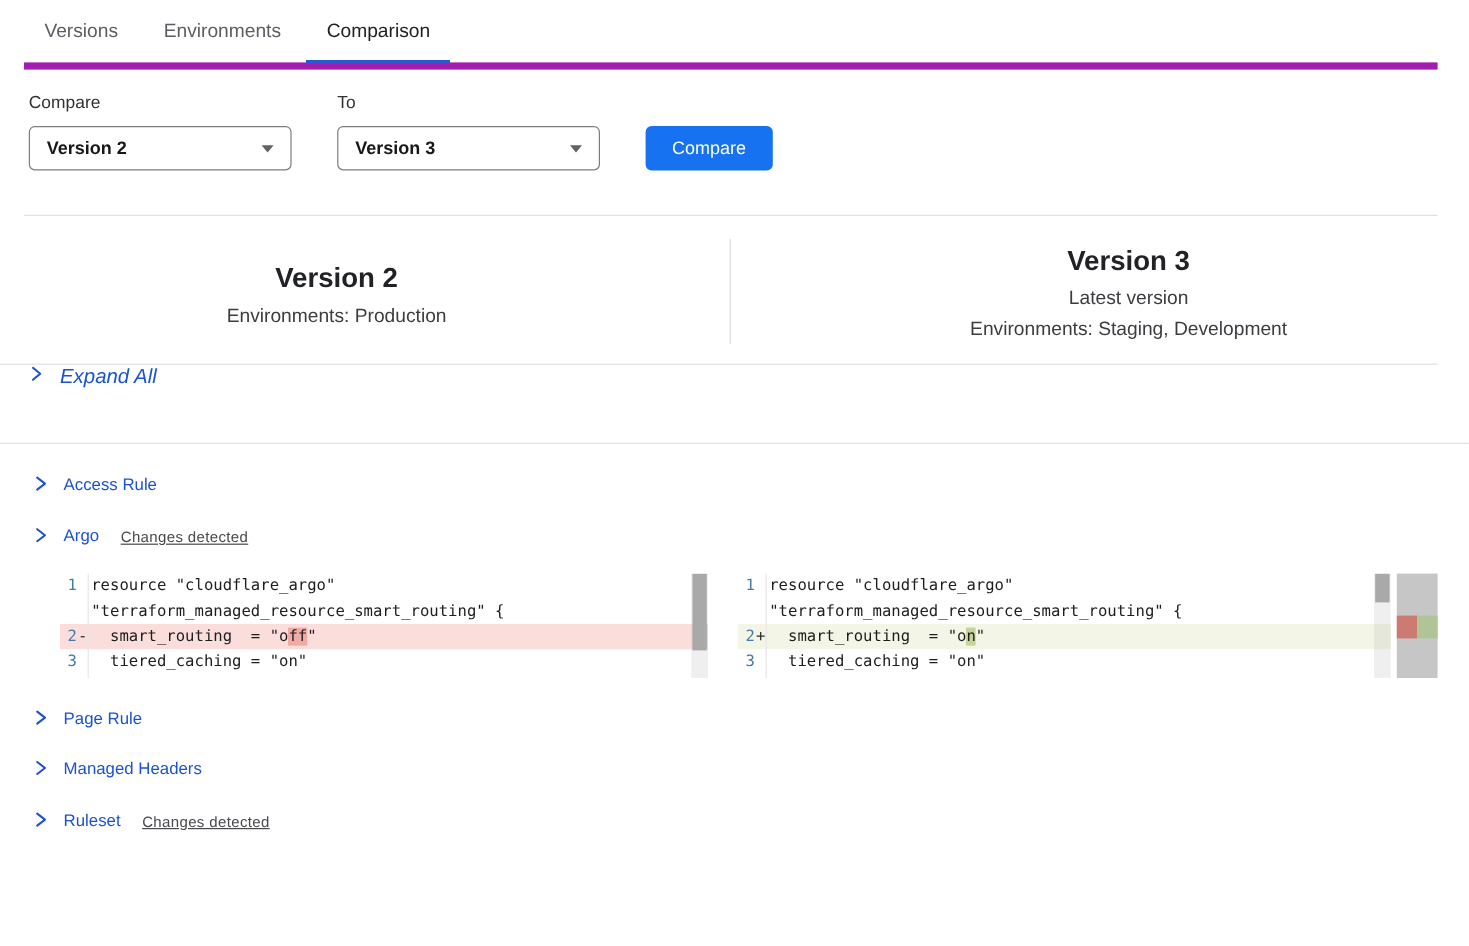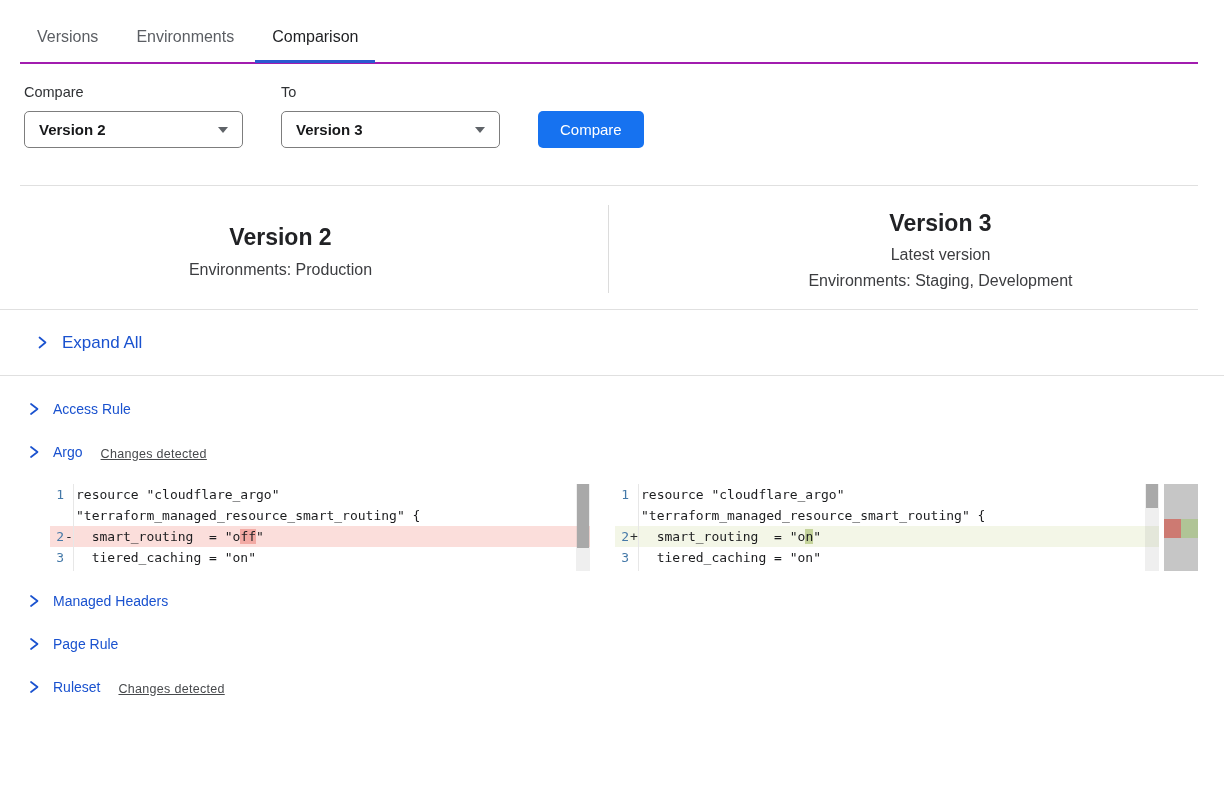--- a/index.html
+++ b/index.html
@@ -4,21 +4,21 @@
 <style>
   :root{
     --link:#1a52cf; --button:#1672f0; --tab-underline:#2b59d0; --line-number:#4579a8;
     --removed-row:#fbdedb; --removed-inline:#f2aaa4; --added-row:#f3f6e7; --added-inline:#c4d39a;
     --minimap-removed:#cd7a72; --minimap-added:#b0c496;
   }
   *{box-sizing:border-box;margin:0;padding:0;}
   html,body{width:1224px;height:788px;background:#ffffff;overflow:hidden;
     font-family:"Liberation Sans",sans-serif;color:#2a2c2f;}
   
-  .tabbar{margin:0 26px 0 20px;border-bottom:2px solid #a21caf;display:flex;gap:4px;padding-top:26px;}
+  .tabbar{margin:0 26px 0 20px;border-bottom:6px solid #a21caf;display:flex;gap:4px;padding-top:16px;}
   .tab{position:relative;padding:0 17px 14px;font-size:16px;line-height:22px;color:#5b5e63;cursor:pointer;}
   .tab.active{color:#1e1f22;font-weight:500;}
   .tab.active::after{content:"";position:absolute;left:0;right:0;bottom:-1px;height:3px;background:var(--tab-underline);}
   
   .controls{display:flex;gap:38px;margin:18px 0 0 24px;align-items:center;}
   .field-label{font-size:14.5px;line-height:20px;color:#2f3134;margin-bottom:9px;}
   .select{width:219px;height:37px;border:1px solid #7d7d7d;border-radius:5px;display:flex;
     align-items:center;justify-content:space-between;padding:0 14px;cursor:pointer;background:#fff;}
   .select .val{font-size:15px;font-weight:bold;color:#17181a;}
   .caret{width:0;height:0;border-left:5px solid transparent;border-right:5px solid transparent;
@@ -29,22 +29,22 @@
   .hr{border:none;border-top:1px solid #e0e0e0;margin:37px 26px 0 20px;}
   .vheader{display:flex;margin:0 26px 0 0;border-bottom:1px solid #e0e0e0;height:124px;}
   .vcol-left{width:609px;padding:37px 48px 0 0;text-align:center;position:relative;}
   .vcol-left::after{content:"";position:absolute;right:0;top:19px;bottom:16px;width:1px;background:#dcdcdc;}
   .vcol-right{flex:1;padding:23px 0 0 74px;text-align:center;}
   .vtitle{font-size:23px;line-height:28px;font-weight:600;color:#212225;}
   .vsub{font-size:16px;line-height:20px;color:#3c3d40;margin-top:8px;}
   .venv{font-size:16px;line-height:20px;color:#3c3d40;margin-top:6px;}
   .vcol-left .venv{margin-top:9px;}
   
-  .expand-row{height:66px;border-bottom:1px solid #e0e0e0;display:flex;align-items:center;
-    padding-left:37px;color:var(--link);cursor:pointer;}
+  .expand-row{height:66px;border-bottom:1px solid #e0e0e0;display:flex;align-items:flex-start;
+    padding-left:25px;color:var(--link);cursor:pointer;font-style:italic;}
   .expand-row .lbl{font-size:17px;margin-left:14px;}
   
   .sections{padding-left:28px;}
   .sec-row{display:flex;align-items:center;color:var(--link);cursor:pointer;margin-top:21px;}
   .sec-row + .sec-row{margin-top:19px;}
   .sec-row .lbl{font-size:14px;line-height:24px;margin-left:13px;}
   .badge{font-size:12.5px;color:#47494c;letter-spacing:.3px;margin-left:18px;margin-top:4px;text-decoration:underline;}
   .chev{flex:none;display:inline-flex;}
   
   .diff{display:flex;gap:25px;height:87px;margin:20px 26px 0 22px;}
@@ -186,36 +186,36 @@
       </div>
       <div class="minimap">
         <div class="mark">
           <div class="m-rem"></div>
           <div class="m-add"></div>
         </div>
       </div>
     </div>
   </div>
 
+  <div class="sec-row">
+    <span class="chev">
+      <svg width="12" height="16" viewBox="0 0 12 16">
+          <path d="M3 3 L9.5 8 L3 13" fill="none" stroke="currentColor" stroke-width="1.7" stroke-linecap="round" stroke-linejoin="round"></path>
+        </svg>
+    </span>
+    <span class="lbl">Page Rule</span>
+  </div>
+
   <div class="sec-row" style="margin-top:18px">
     <span class="chev">
       <svg width="12" height="16" viewBox="0 0 12 16">
           <path d="M3 3 L9.5 8 L3 13" fill="none" stroke="currentColor" stroke-width="1.7" stroke-linecap="round" stroke-linejoin="round"></path>
         </svg>
     </span>
     <span class="lbl">Managed Headers</span>
-  </div>
-
-  <div class="sec-row">
-    <span class="chev">
-      <svg width="12" height="16" viewBox="0 0 12 16">
-          <path d="M3 3 L9.5 8 L3 13" fill="none" stroke="currentColor" stroke-width="1.7" stroke-linecap="round" stroke-linejoin="round"></path>
-        </svg>
-    </span>
-    <span class="lbl">Page Rule</span>
   </div>
 
   <div class="sec-row">
     <span class="chev">
       <svg width="12" height="16" viewBox="0 0 12 16">
           <path d="M3 3 L9.5 8 L3 13" fill="none" stroke="currentColor" stroke-width="1.7" stroke-linecap="round" stroke-linejoin="round"></path>
         </svg>
     </span>
     <span class="lbl">Ruleset</span>
     <span class="badge">Changes detected</span>

